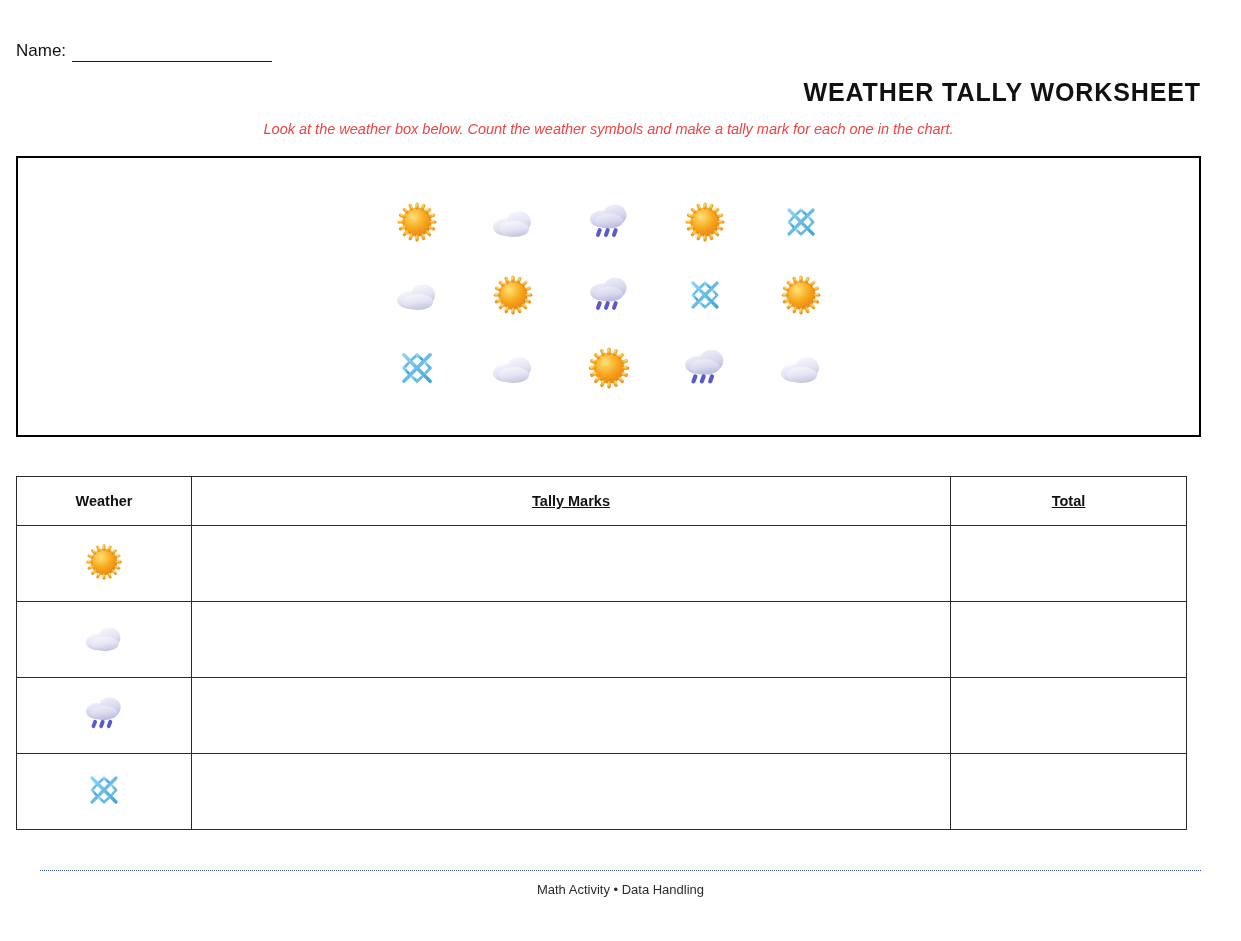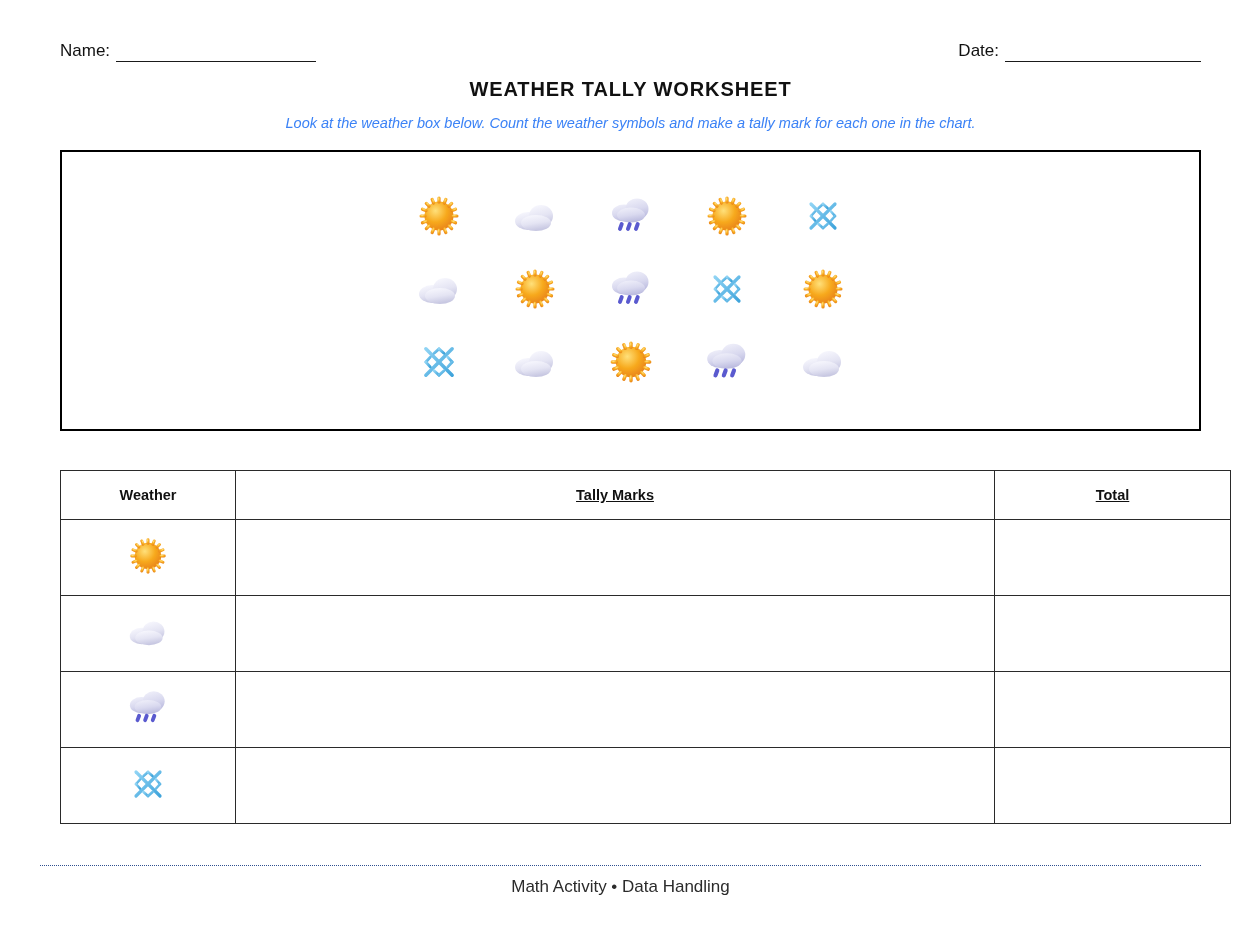--- a/index.html
+++ b/index.html
@@ -14,21 +14,21 @@
     color: #111111;
     position: relative;
     overflow: hidden;
   }
   .sheet {
     position: absolute;
     left: 0; top: 0;
     width: 1241px;
     height: 941px;
     box-sizing: border-box;
-    padding: 28px 40px 0 60px;
+    padding: 28px 40px 0 16px;
   }
 
   
   .namedate {
     display: flex;
     justify-content: space-between;
     align-items: flex-end;
     height: 34px;
     margin-bottom: 16px;
   }
@@ -44,33 +44,33 @@
   .field .rule {
     border-bottom: 1.6px solid #1a1a1a;
     margin-left: 6px;
     height: 15px;
   }
   .rule-name { width: 200px; }
   .rule-date { width: 196px; }
 
   
   .title {
-    text-align: center;
-    font-size: 20px;
+    text-align: right;
+    font-size: 25px;
     font-weight: bold;
     letter-spacing: 0.9px;
     margin: 10px 0 0 0;
     color: #111111;
   }
   .subtitle {
     text-align: center;
     font-size: 14.5px;
     font-style: italic;
     margin: 14px 0 0 0;
-    color: #3b82f6;
+    color: #ef4444;
   }
 
   
   .weather-box {
     margin-top: 19px;
     border: 2.4px solid #000000;
     height: 281px;
     box-sizing: border-box;
     display: flex;
     align-items: center;
@@ -130,37 +130,33 @@
     left: 40px;
     right: 40px;
     bottom: 44px;
   }
   .footer .divider {
     border-top: 1.4px dotted #2f4f8f;
     margin-bottom: 11px;
   }
   .footer .note {
     text-align: center;
-    font-size: 17px;
+    font-size: 13px;
     color: #2b2b2b;
   }
 </style>
 </head>
 <body>
 
 <div class="sheet">
 
   <div class="namedate">
     <div class="field">
       <span class="label">Name:</span>
       <span class="rule rule-name"></span>
-    </div>
-    <div class="field">
-      <span class="label">Date:</span>
-      <span class="rule rule-date"></span>
     </div>
   </div>
 
   <div class="title">WEATHER TALLY WORKSHEET</div>
   <div class="subtitle">Look at the weather box below. Count the weather symbols and make a tally mark for each one in the chart.</div>
 
   <div class="weather-box">
     <div class="grid">
       <div class="cell">
           <span class="icon">

